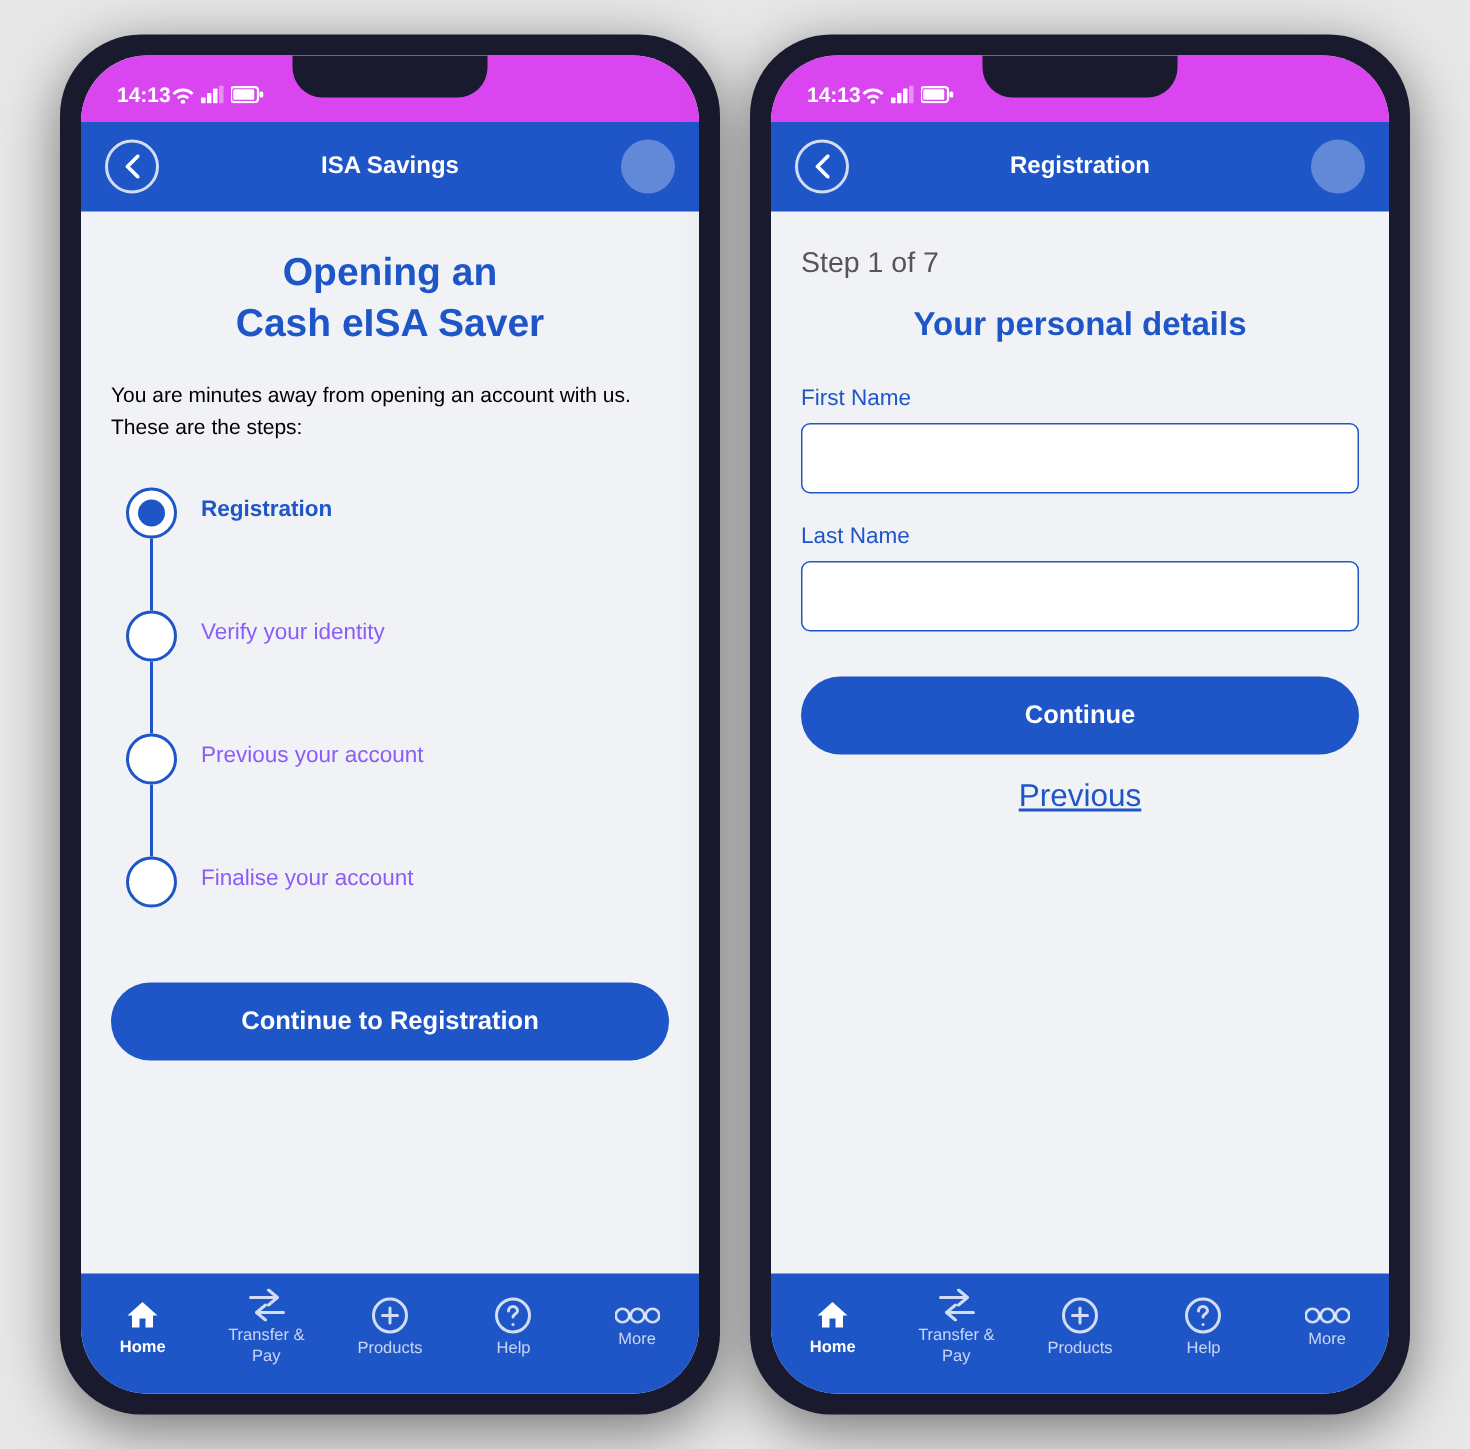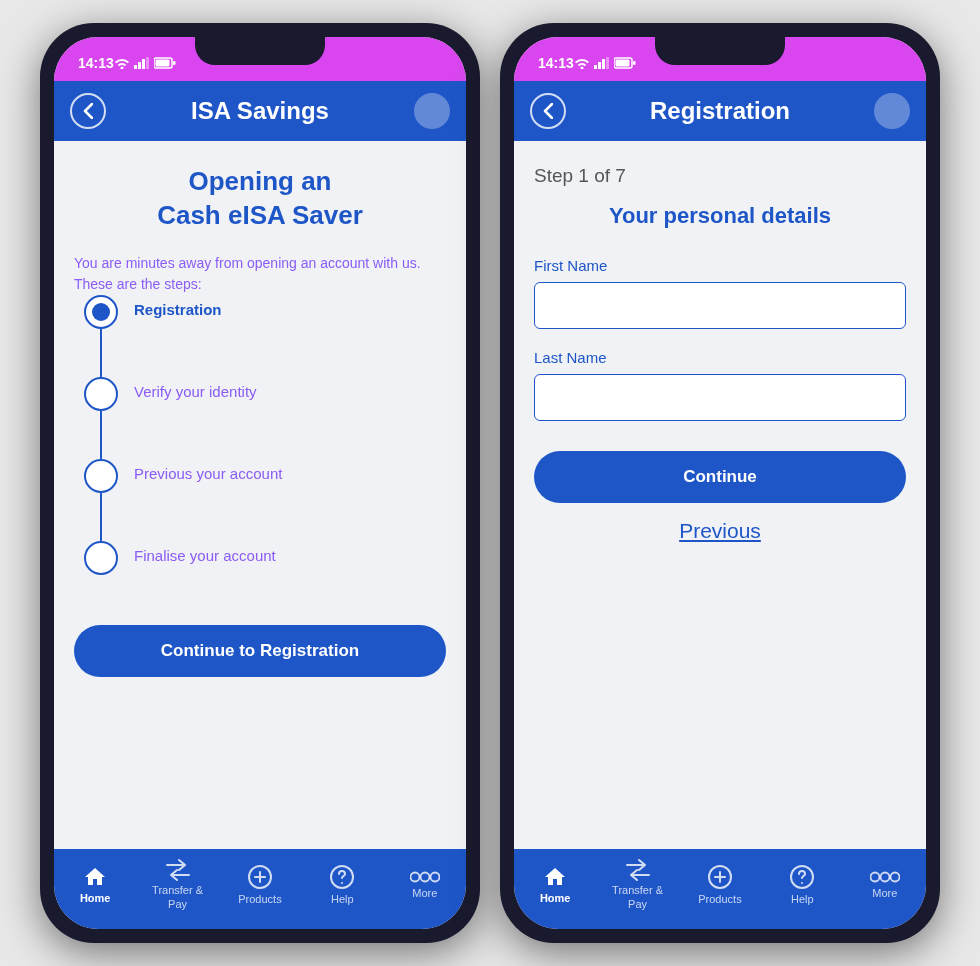--- a/index.html
+++ b/index.html
@@ -107,21 +107,21 @@
     .back-btn svg {
       stroke: white;
       fill: none;
     }
 
     .header-title {
       position: absolute;
       left: 50%;
       transform: translateX(-50%);
       color: white;
-      font-size: 24px;
+      font-size: 16px;
       font-weight: 600;
     }
 
     .header-avatar {
       margin-left: auto;
       width: 36px;
       height: 36px;
       background: rgba(255,255,255,0.3);
       border-radius: 50%;
     }
@@ -138,23 +138,24 @@
     .opening-title {
       text-align: center;
       color: #1e56c8;
       font-size: 26px;
       font-weight: 600;
       line-height: 1.3;
       margin-bottom: 20px;
     }
 
     .opening-desc {
-      color: #8b5cf6;
+      color: #000000;
       font-size: 14px;
       line-height: 1.5;
+      margin-bottom: 30px;
     }
 
     .steps-list {
       list-style: none;
       padding-left: 10px;
       position: relative;
       margin-bottom: 40px;
     }
 
     .step-item {

